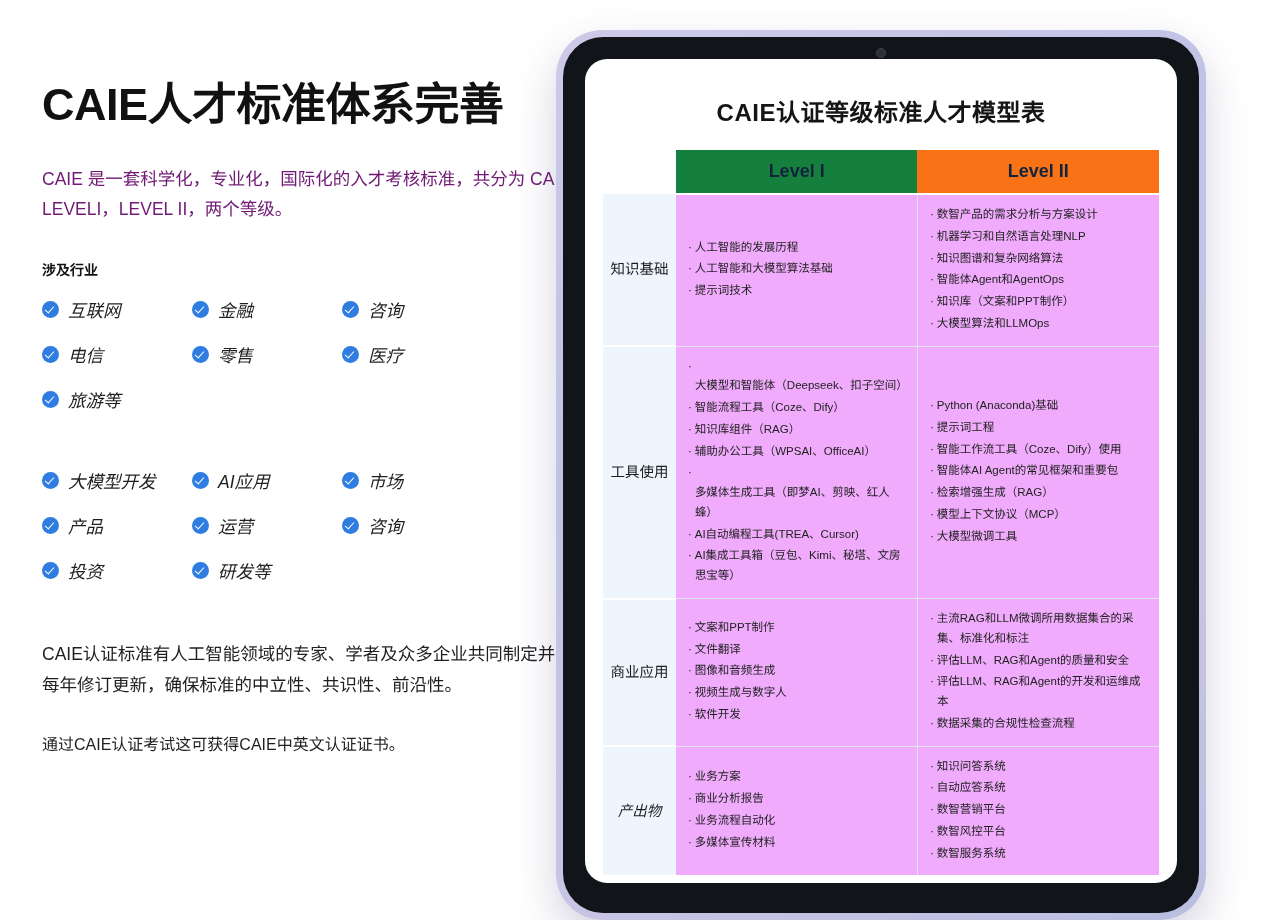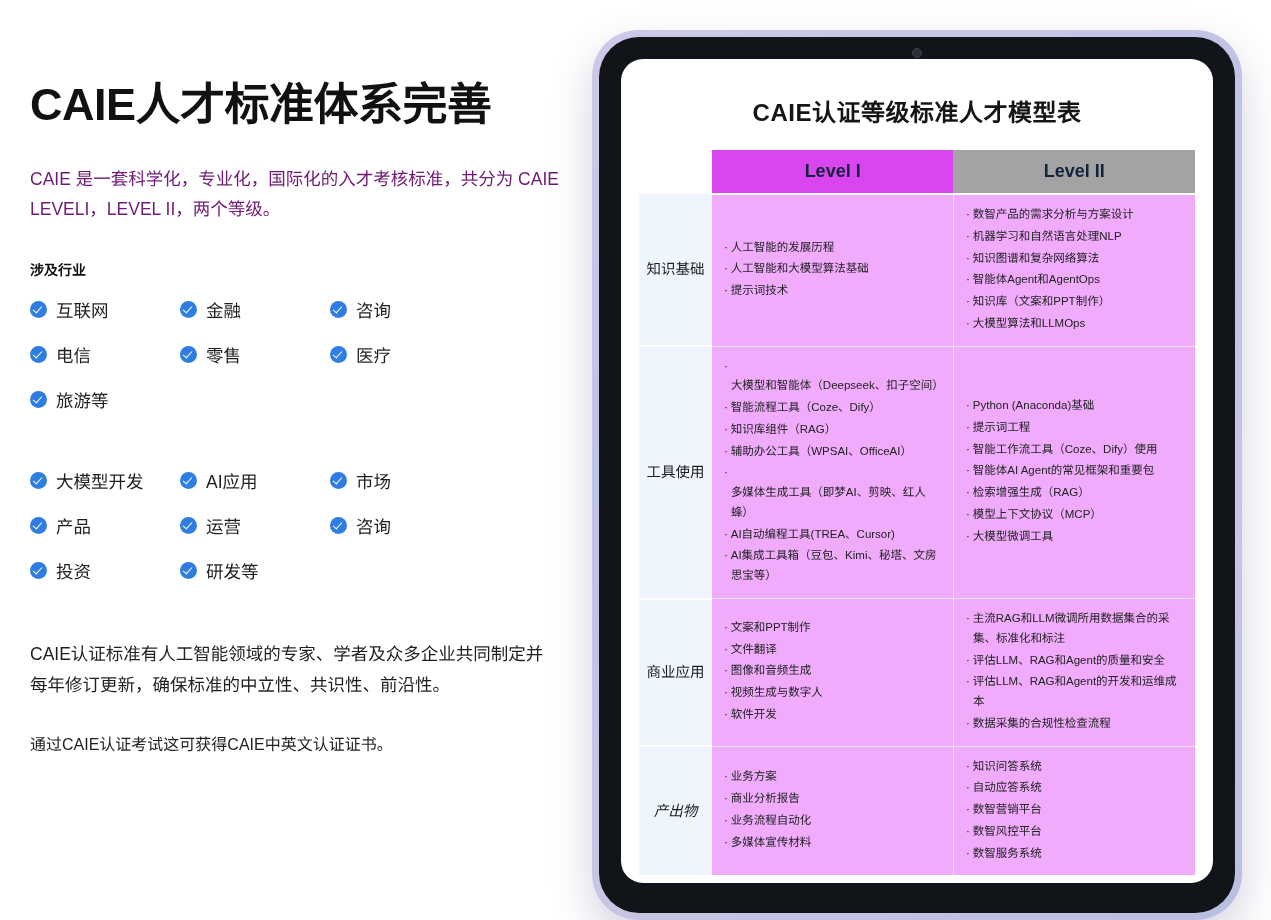--- a/index.html
+++ b/index.html
@@ -12,21 +12,21 @@
     height: 920px;
     font-family: "Liberation Sans", "DejaVu Sans", sans-serif;
     color: #1b1b1b;
     overflow: hidden;
     position: relative;
   }
 
   
   .left-col {
     position: absolute;
-    left: 30px;
+    left: 42px;
     top: 80px;
     width: 530px;
   }
   .main-title {
     font-size: 45px;
     font-weight: bold;
     letter-spacing: -0.5px;
     color: #111111;
     margin: 0 0 34px 0;
     line-height: 1.1;
@@ -40,20 +40,21 @@
   .section-heading {
     font-size: 14px;
     font-weight: bold;
     color: #111111;
     margin: 0 0 18px 0;
   }
   .check-grid {
     display: flex;
     flex-wrap: wrap;
     margin: 0 0 36px 0;
+    font-style: italic;
   }
   .check-grid.cols3 .check-item { width: 150px; }
   .check-item {
     display: flex;
     align-items: center;
     margin-bottom: 20px;
     font-size: 17.5px;
     color: #1f1f1f;
   }
   .check-icon {
@@ -85,21 +86,21 @@
   .para-small {
     font-size: 16px;
     line-height: 1.7;
     color: #1f1f1f;
     margin: 0;
   }
 
   
   .tablet-outer {
     position: absolute;
-    left: 592px;
+    left: 556px;
     top: 30px;
     width: 650px;
     height: 890px;
     border-radius: 46px;
     background: linear-gradient(150deg, #cfc9e8 0%, #bfc3e6 35%, #c9c4e4 70%, #b9bfe0 100%);
     box-shadow: 0 18px 42px rgba(60, 50, 110, 0.22);
     padding: 7px;
     box-sizing: border-box;
   }
   .tablet-bezel {
@@ -152,29 +153,29 @@
   }
   col.c-label { width: 70px; }
   col.c-l1 { width: 232px; }
   col.c-l2 { width: 232px; }
 
   .th-empty {
     background: #ffffff;
     border: none;
   }
   .th-level {
-    background: #d946ef;
+    background: #15803d;
     font-size: 18px;
     font-weight: bold;
     color: #13233d;
     text-align: center;
     padding: 11px 0;
     border-bottom: 2px solid #ffffff;
   }
-  .th-level.l2 { background: #a3a3a3; }
+  .th-level.l2 { background: #f97316; }
 
   td.row-label {
     background: #eef5fd;
     text-align: center;
     font-size: 14.5px;
     color: #1c1c1c;
     line-height: 1.4;
     padding: 6px 4px;
     border-bottom: 2px solid #ffffff;
   }

